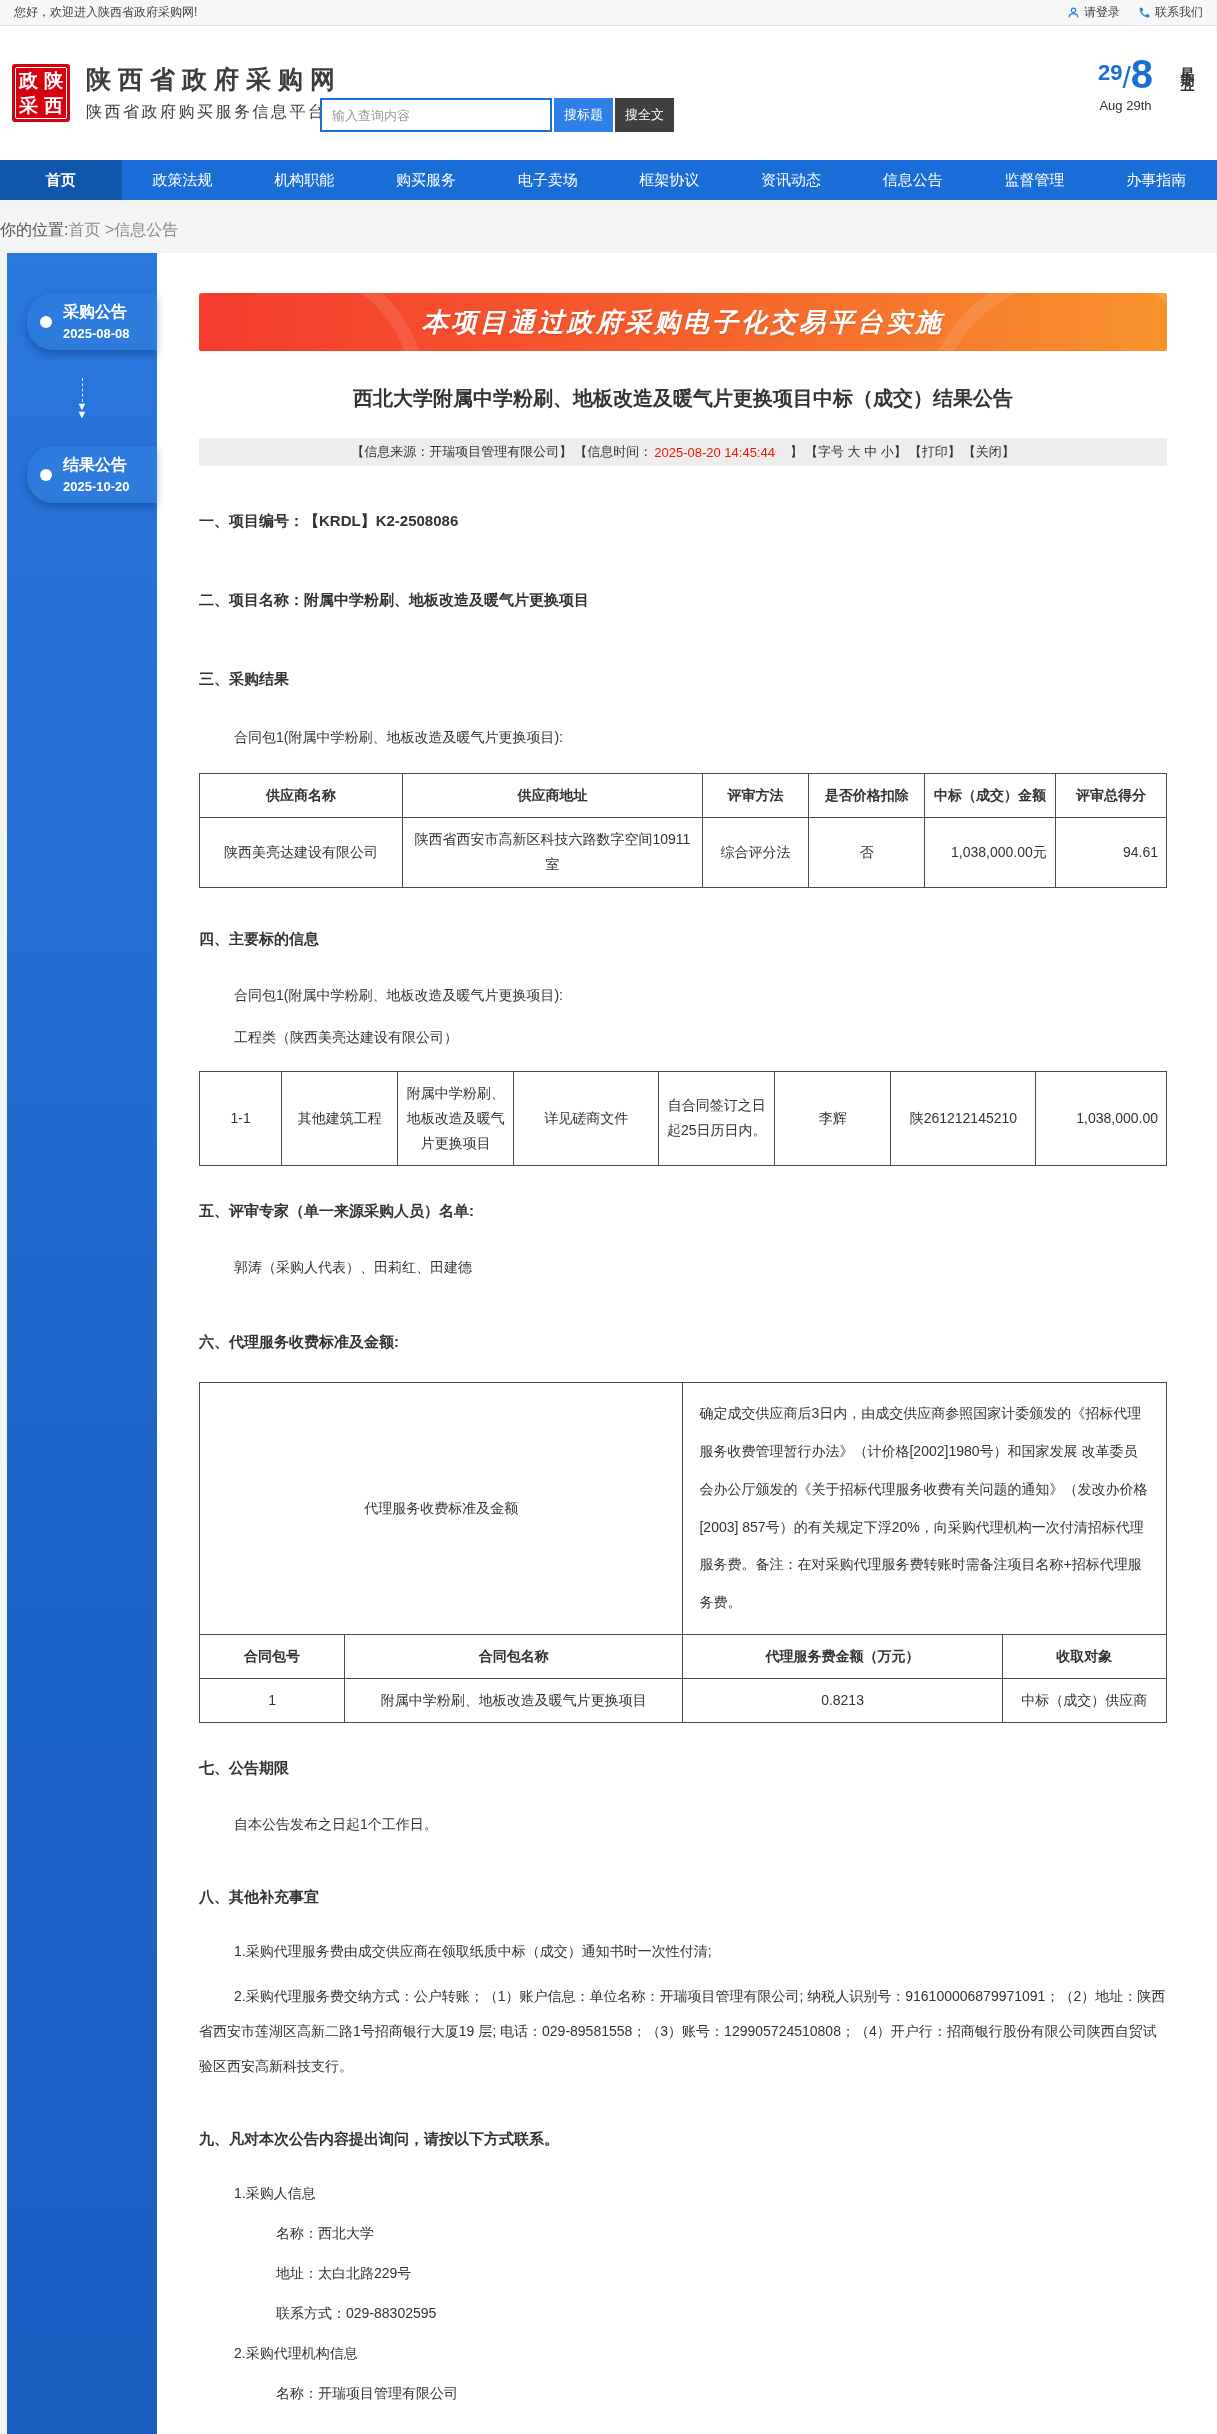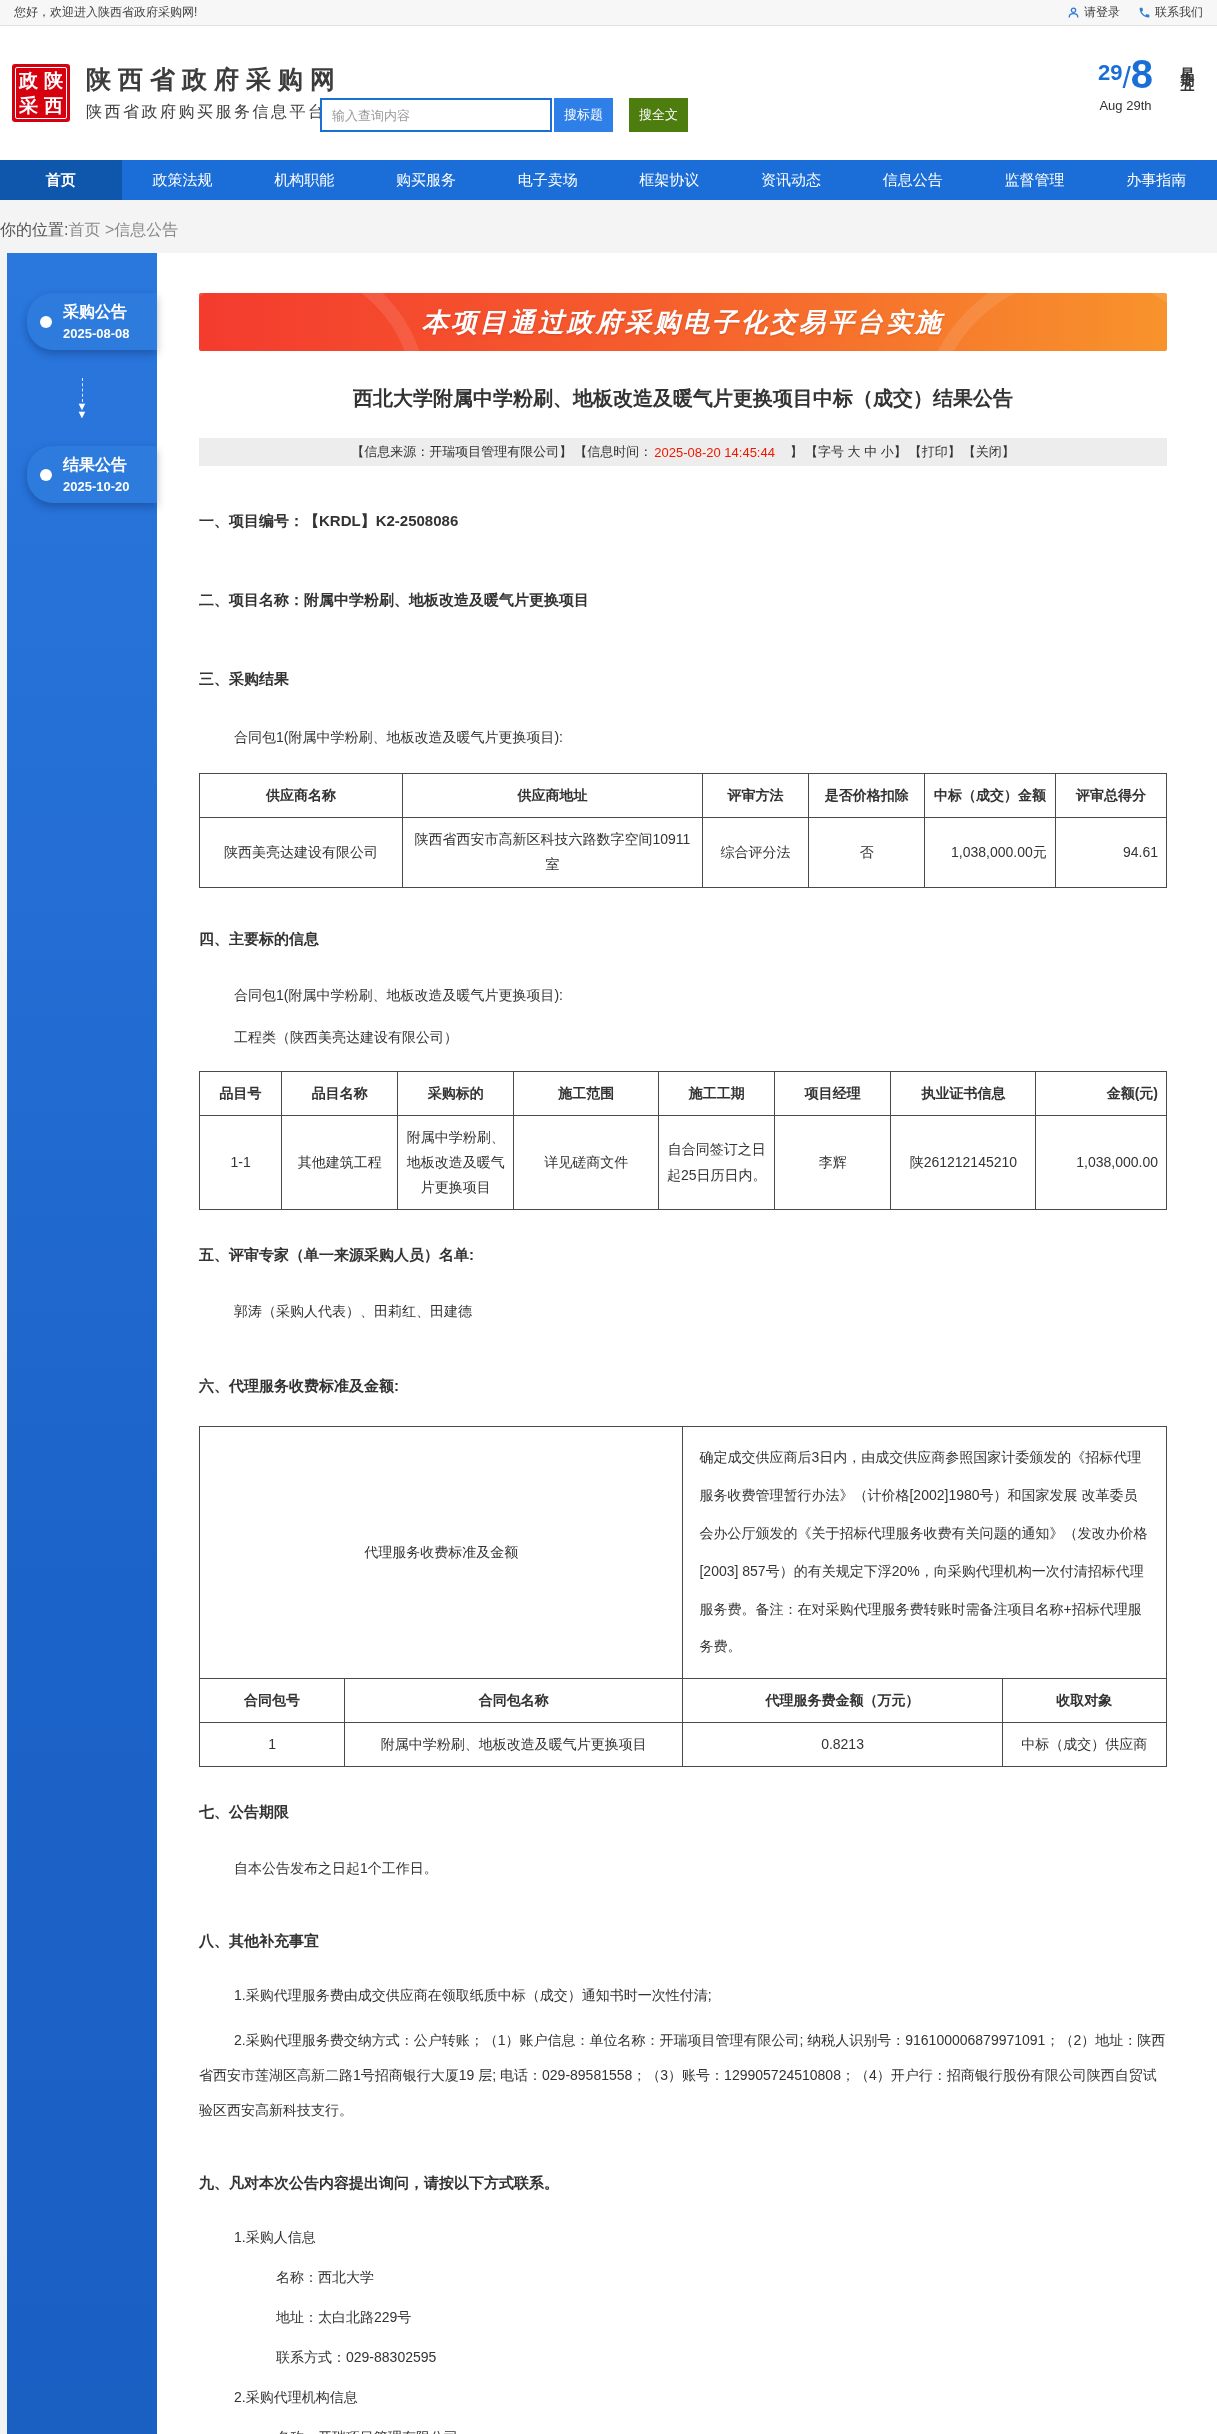--- a/index.html
+++ b/index.html
@@ -21,21 +21,21 @@
   .titles { margin-left:16px; }
   .titles .t1 { font-size:25px; font-weight:bold; color:#3c3c3c; letter-spacing:7px; }
   .titles .t2 { font-size:16px; font-weight:normal; color:#3c3c3c; letter-spacing:2.5px; margin-top:6px; }
 
   .searchbox { position:absolute; left:320px; top:72px; display:flex; height:24px; }
   .searchbox input { width:232px; height:34px; border:2px solid #1a6fd6; padding:0 10px;
                      font-size:13px; color:#333; outline:none; }
   .searchbox input::placeholder { color:#9a9a9a; }
   .btn-search { height:34px; border:none; color:#fff; font-size:13px; padding:0 10px; cursor:pointer; }
   .btn-title { background:#2e7fe8; margin-left:2px; }
-  .btn-full  { background:#4d7c0f; margin-left:16px; }
+  .btn-full  { background:#404040; margin-left:2px; }
 
   .datewrap { position:absolute; right:20px; top:28px; display:flex; align-items:flex-start; gap:26px; }
   .datebox { text-align:center; }
   .dateline { color:#1a6fd6; line-height:1; }
   .dateline .d { font-size:22px; font-weight:bold; vertical-align:8px; }
   .dateline .s { font-size:30px; font-weight:300; }
   .dateline .m { font-size:40px; font-weight:bold; }
   .date-en { font-size:13px; color:#333; margin-top:4px; }
   .weekday { writing-mode:vertical-rl; font-size:14px; font-weight:bold; color:#333; letter-spacing:6px; padding-top:2px; }
 
@@ -249,30 +249,20 @@
           <col style="width:8.5%">
           <col style="width:12%">
           <col style="width:12%">
           <col style="width:15%">
           <col style="width:12%">
           <col style="width:12%">
           <col style="width:15%">
           <col style="width:13.5%">
         </colgroup>
       <tbody>
-          <tr>
-        <th>品目号</th>
-        <th>品目名称</th>
-        <th>采购标的</th>
-        <th>施工范围</th>
-        <th>施工工期</th>
-        <th>项目经理</th>
-        <th>执业证书信息</th>
-        <th class="num">金额(元)</th>
-      </tr>
       <tr>
         <td>1-1</td>
         <td>其他建筑工程</td>
         <td>附属中学粉刷、地板改造及暖气片更换项目</td>
         <td>详见磋商文件</td>
         <td>自合同签订之日起25日历日内。</td>
         <td>李辉</td>
         <td>陕261212145210</td>
         <td class="num">1,038,000.00</td>
       </tr>

